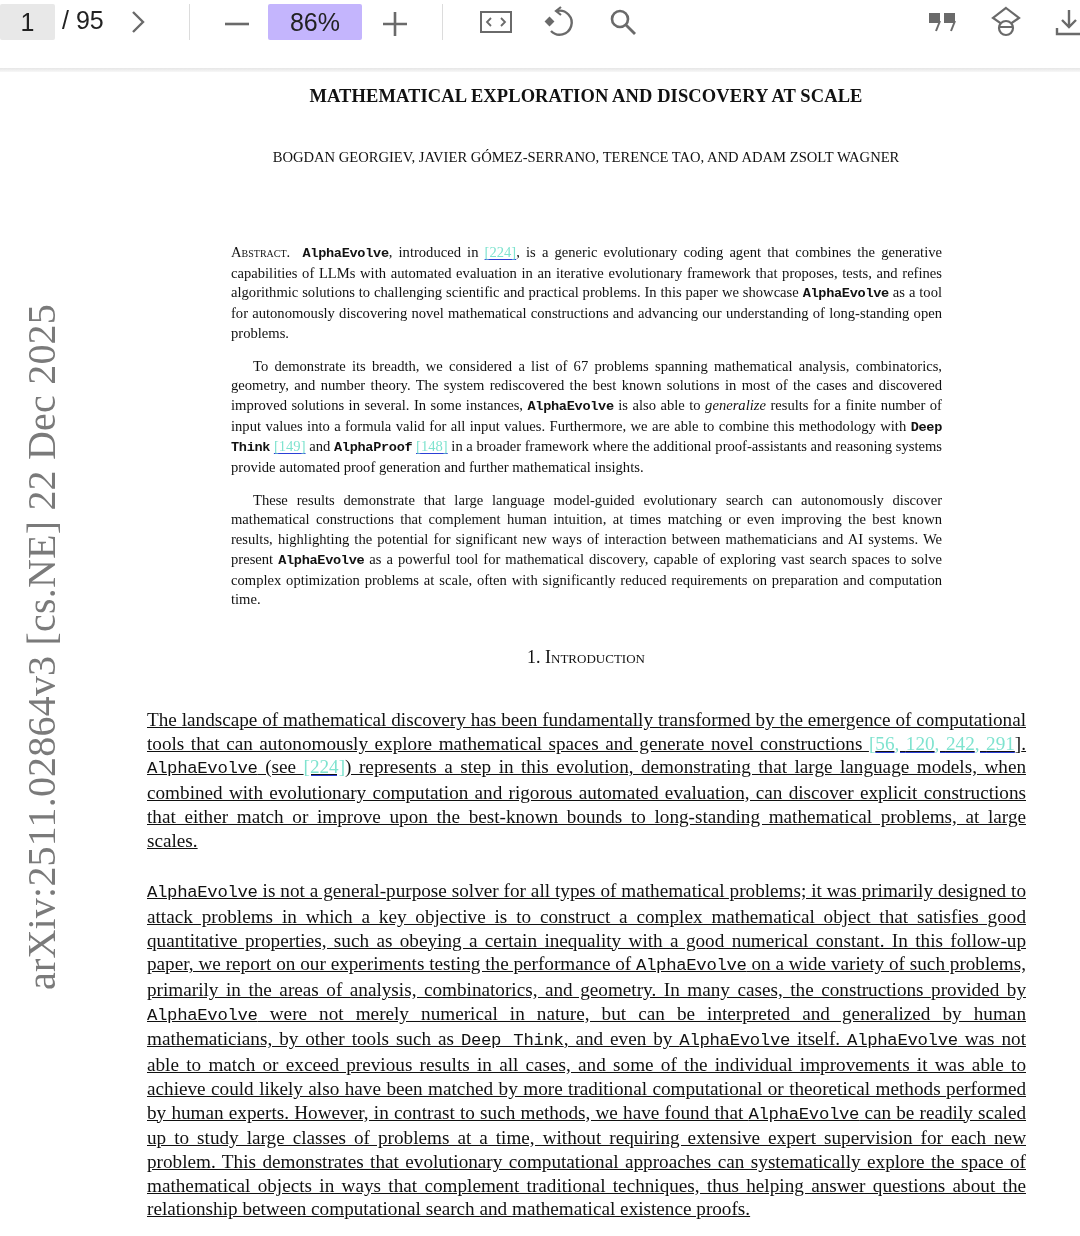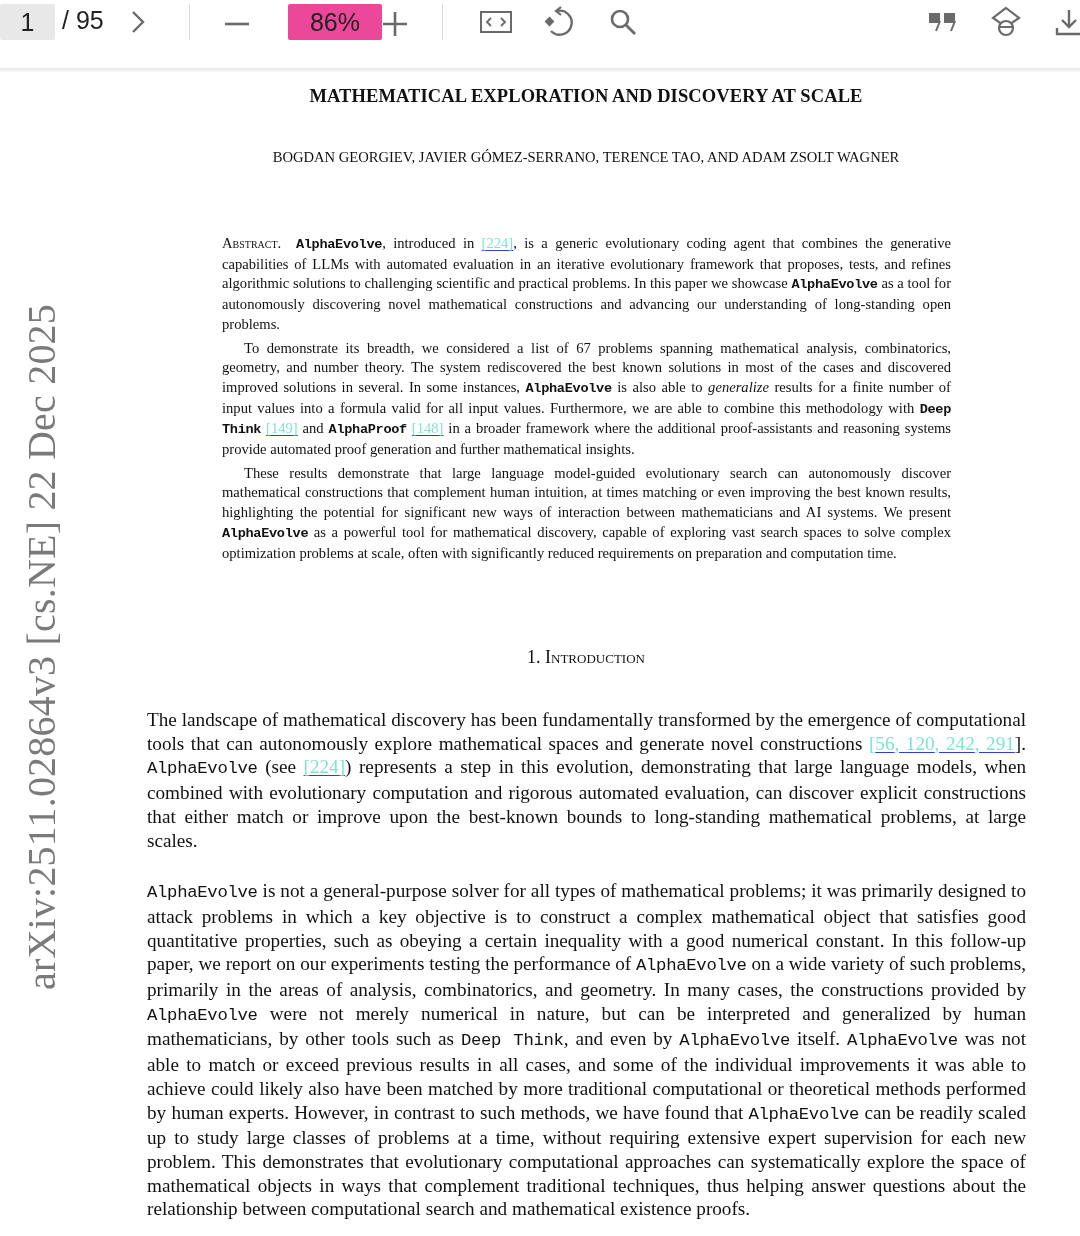--- a/index.html
+++ b/index.html
@@ -23,22 +23,22 @@
       position: absolute; left: 0; top: 4px; width: 55px; height: 36px;
       background: #e8e8e8; border-radius: 2px;
       font-size: 25px; color: #222; display: flex; align-items: center; justify-content: center;
     }
     .page-total { position: absolute; left: 62px; top: 6px; font-size: 25px; color: #222; }
     .next-btn { left: 124px; top: 6px; width: 28px; height: 32px; }
     .divider { position: absolute; top: 4px; width: 1px; height: 36px; background: #dcdcdc; }
     .zoom-out { left: 220px; top: 6px; width: 34px; height: 32px; }
     .zoom-value {
       position: absolute; left: 268px; top: 4px; width: 94px; height: 36px;
-      background: #ec4899; border-radius: 2px;
-      font-size: 25px; color: #222; display: flex; align-items: center; justify-content: center; margin-left: 20px;
+      background: #c4b5fd; border-radius: 2px;
+      font-size: 25px; color: #222; display: flex; align-items: center; justify-content: center;
     }
     .zoom-in { left: 378px; top: 6px; width: 34px; height: 32px; }
     .fit-btn { left: 476px; top: 6px; width: 40px; height: 32px; }
     .rotate-btn { left: 542px; top: 4px; width: 36px; height: 36px; }
     .search-btn { left: 606px; top: 5px; width: 34px; height: 34px; }
     .cite-btn { left: 926px; top: 8px; width: 34px; height: 28px; }
     .scholar-btn { left: 988px; top: 4px; width: 36px; height: 36px; }
     .download-btn { left: 1052px; top: 4px; width: 30px; height: 36px; }
 
     
@@ -53,35 +53,35 @@
       font-size: 18.5px; font-weight: bold; letter-spacing: 0.1px;
     }
     .authors {
       position: absolute; left: 0; top: 149px; width: 1172px; text-align: center;
       font-size: 14.6px;
     }
     .abstract {
       position: absolute; left: 218px; top: 230px; width: 737px;
       font-size: 14.6px; line-height: 19.7px; text-align: justify;
     }
-    .abstract p { margin: 4px; }
+    .abstract p { margin: 13px; }
     .abstract p.indent { text-indent: 22px; }
     .sc { font-variant: small-caps; }
     .tt { font-family: "Liberation Mono", monospace; font-size: 0.93em; font-weight: bold; letter-spacing: -0.3px; }
     .tt-n { font-family: "Liberation Mono", monospace; font-size: 0.93em; letter-spacing: -0.3px; }
     .cite { color: #7fe3cf; text-decoration: underline; text-decoration-color: #2b3fd6; text-underline-offset: 2px; cursor: pointer; }
     .section-title {
       position: absolute; left: 0; top: 647px; width: 1172px; text-align: center;
       font-size: 18px;
     }
     .body-text {
       position: absolute; left: 147px; top: 708px; width: 879px;
       font-size: 19.2px; line-height: 23.7px; text-align: justify;
     }
-    .body-text p { margin: 0 0 27px 0; }
+    .body-text p { margin: 0 0 27px 0; text-decoration: underline; }
     .body-text .tt-n, .body-text .tt { font-size: 0.9em; }
   </style>
 </head>
 <body>
 
 <div class="toolbar">
   <div class="page-input">1</div>
   <div class="page-total">/ 95</div>
   <div class="tb next-btn">
     <svg width="18" height="26" viewBox="0 0 18 26">

